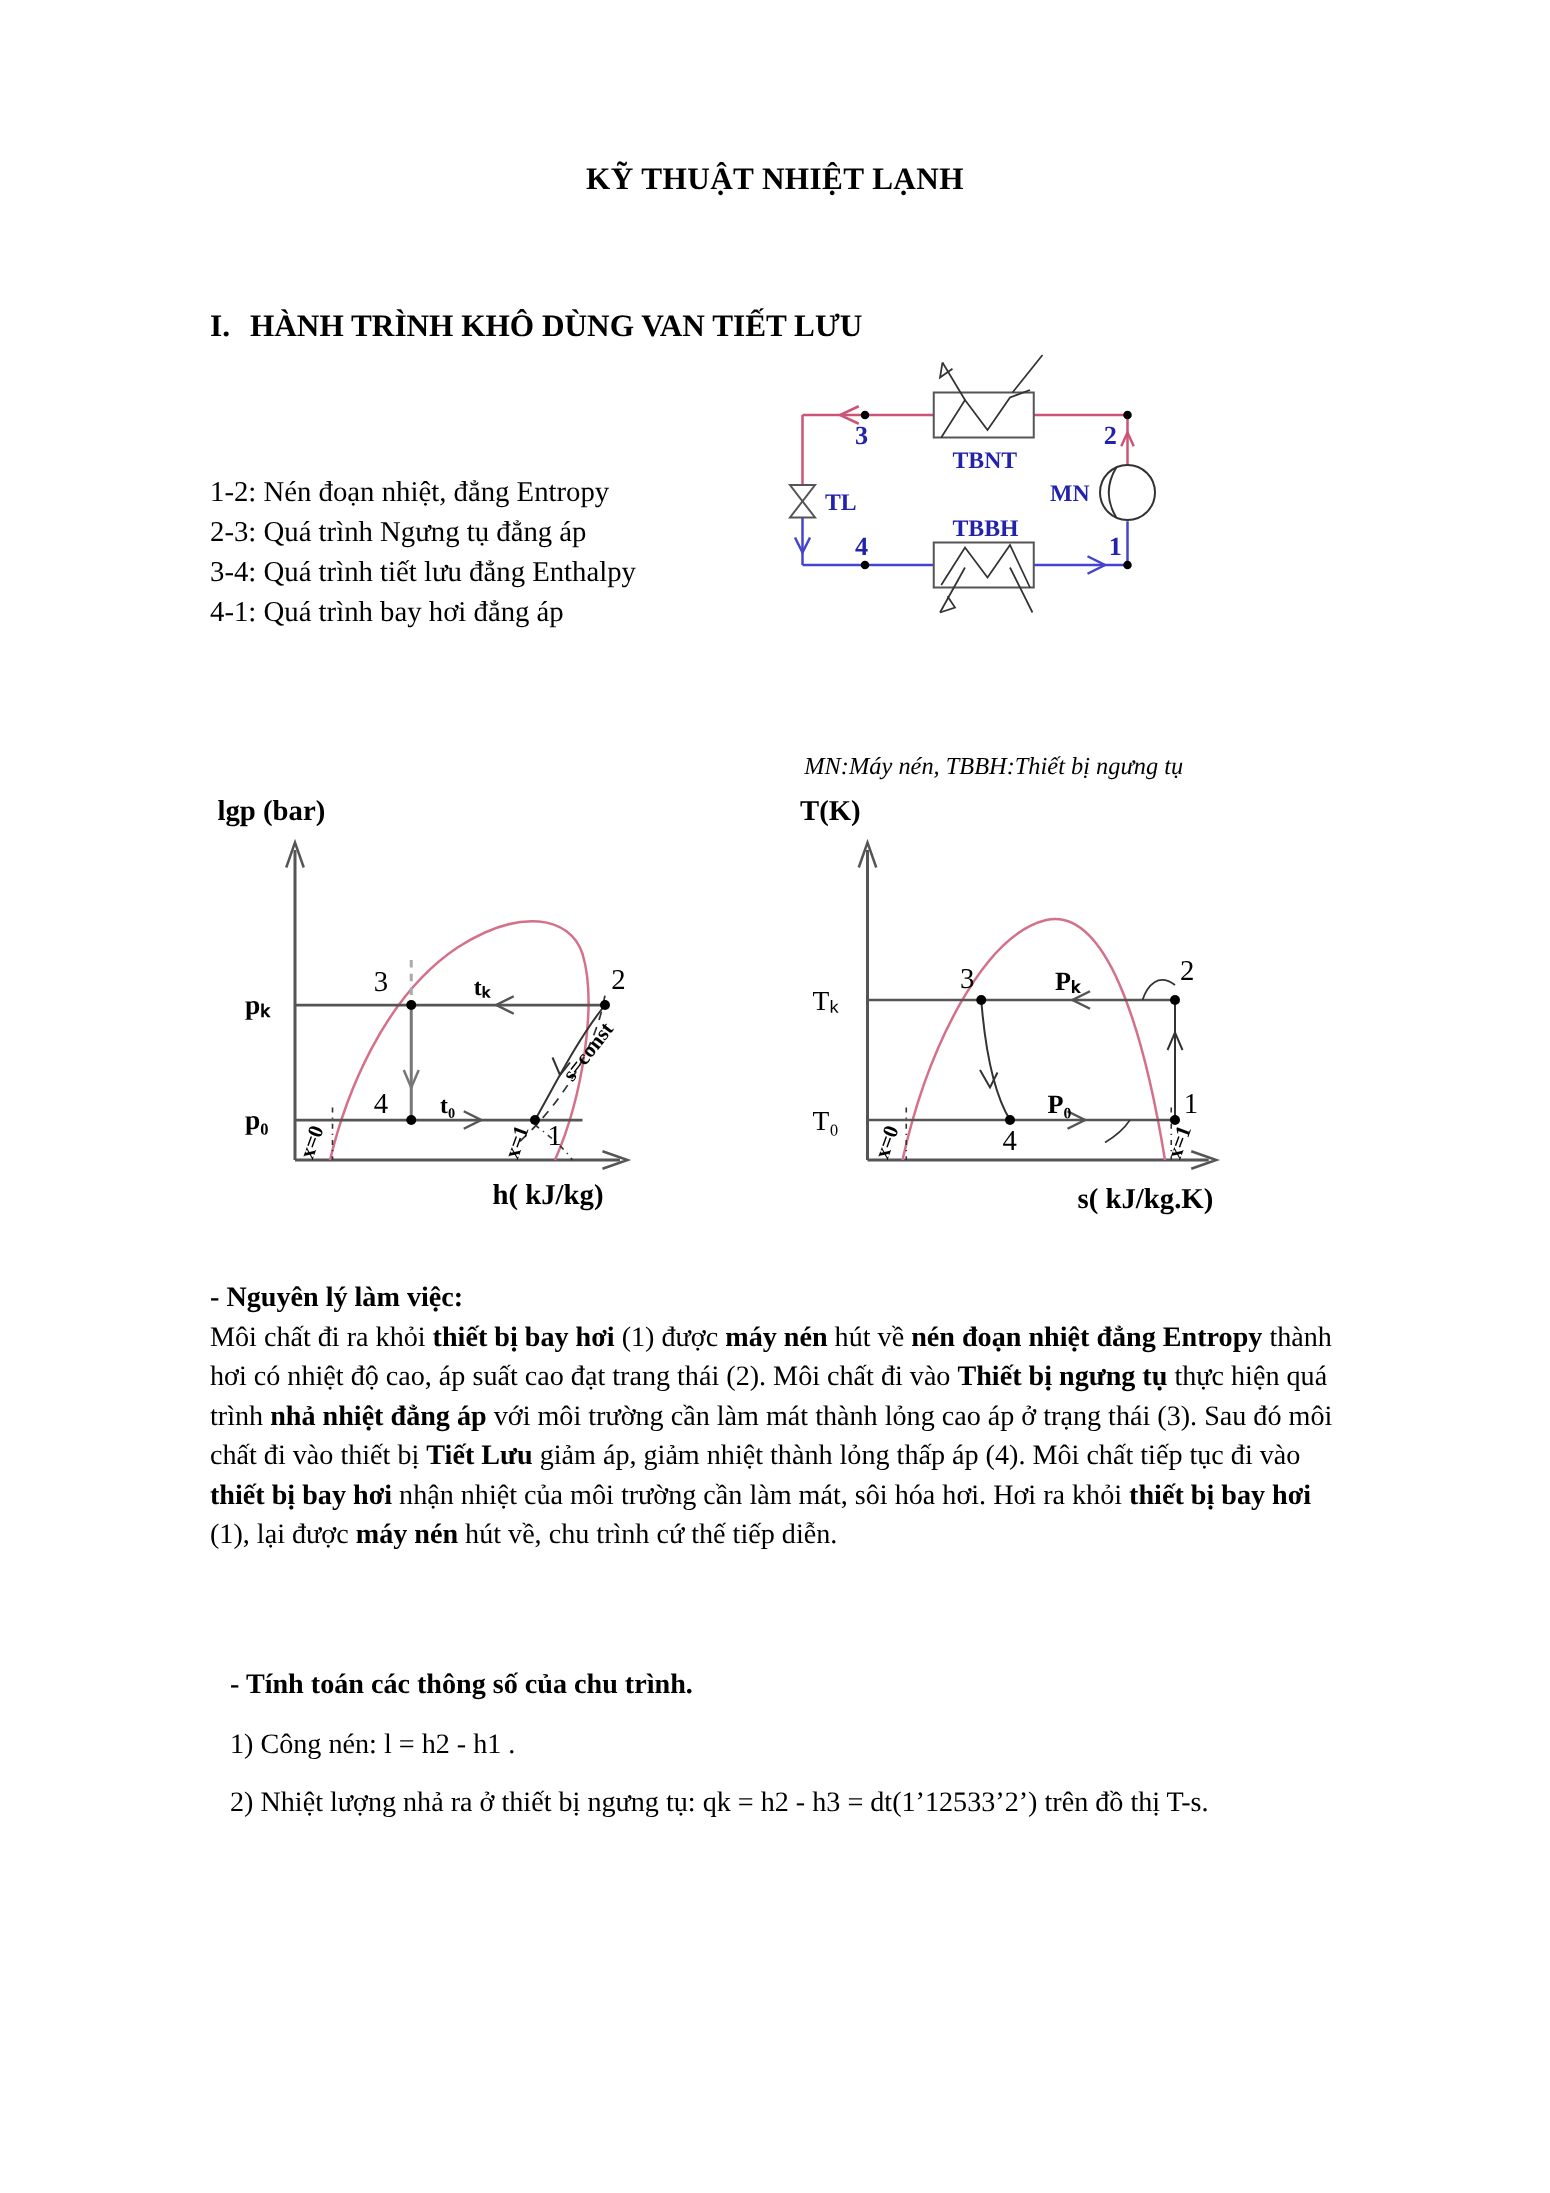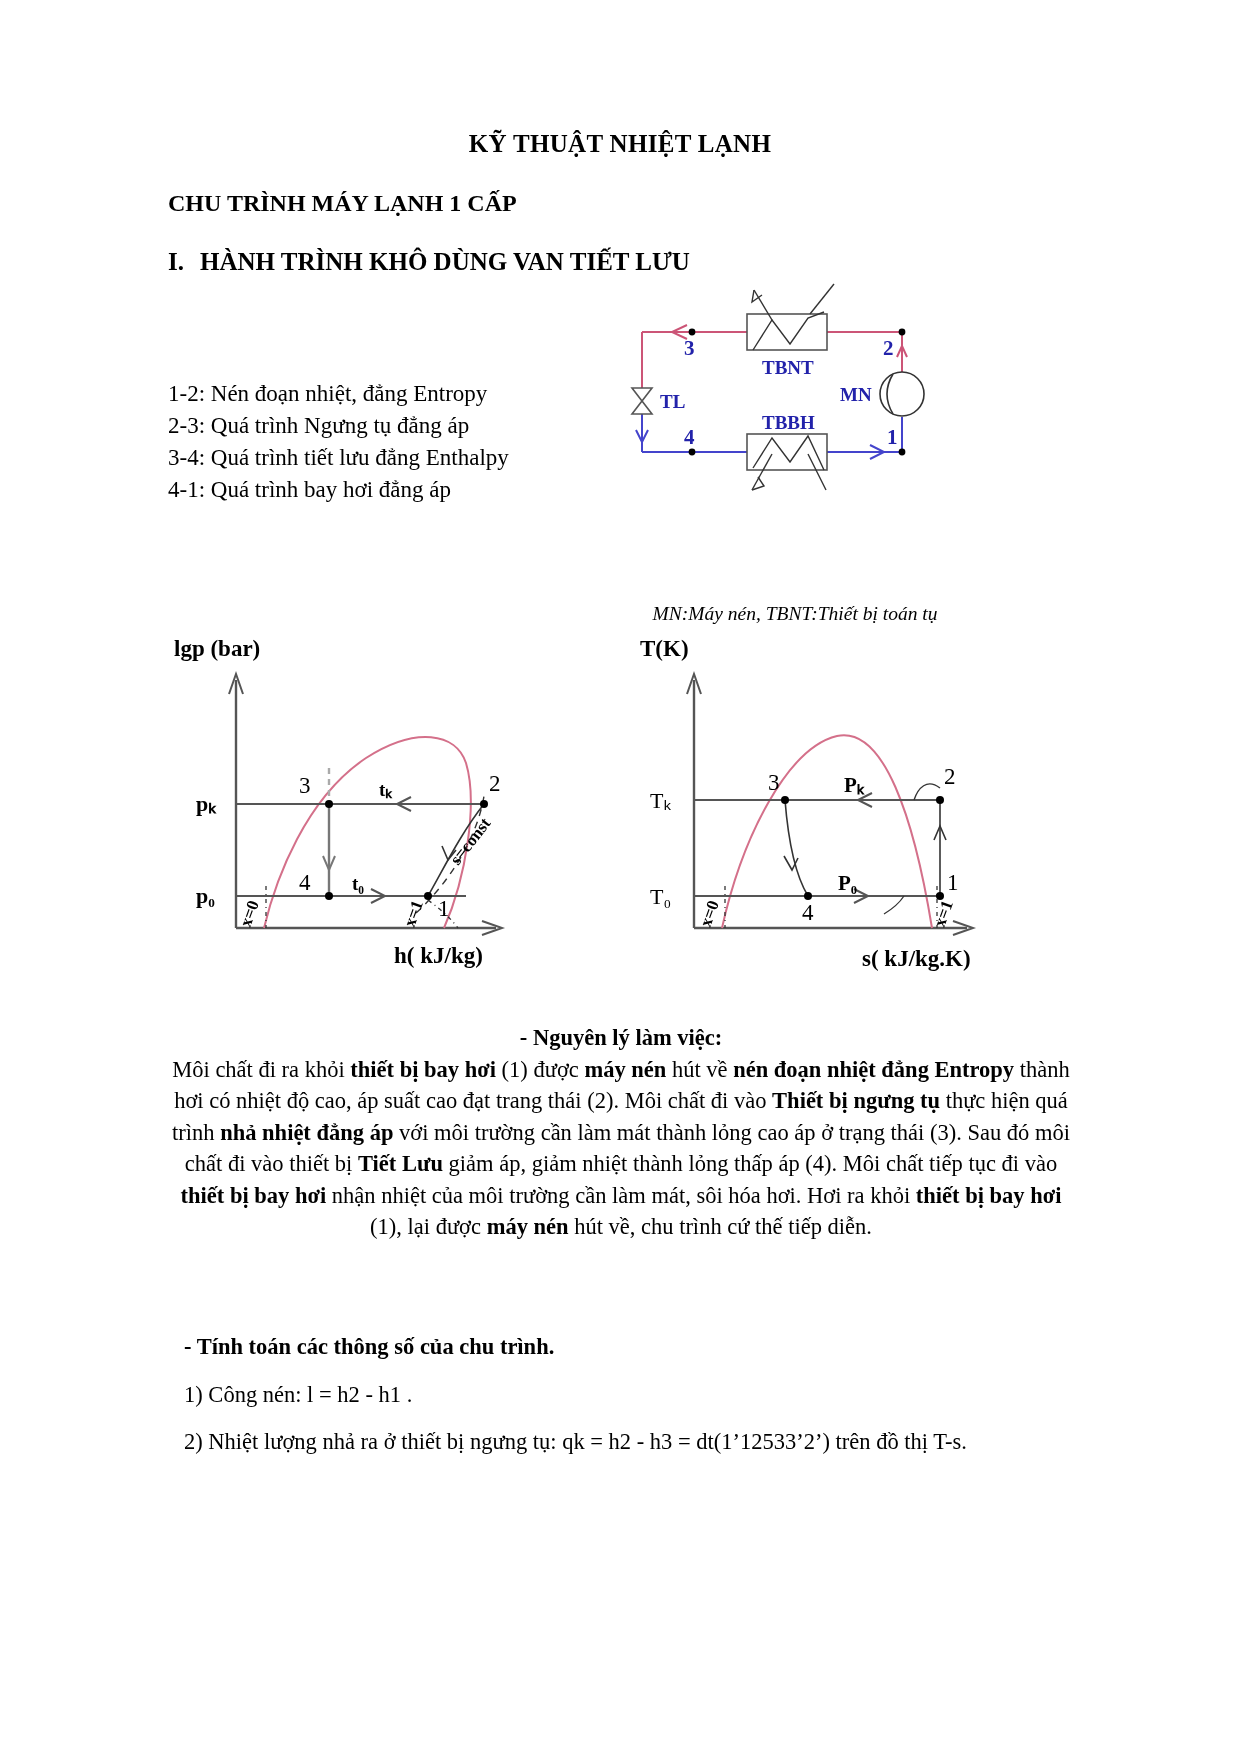--- a/index.html
+++ b/index.html
@@ -18,35 +18,34 @@
   .schem{position:absolute;left:612px;top:262px;width:330px;height:260px;}
   .schem svg{display:block;}
   .cap{position:absolute;left:560px;top:600px;width:470px;text-align:center;font-style:italic;font-size:19.5px;line-height:27px;}
 
   
   .chart-left{position:absolute;left:166px;top:628px;width:420px;height:360px;}
   .chart-right{position:absolute;left:622px;top:628px;width:430px;height:360px;}
   .chart-left svg,.chart-right svg{display:block;}
 
   
-  .body-text{position:absolute;left:168px;top:1022px;width:906px;font-size:22.5px;line-height:31.5px;text-align:center;}
+  .body-text{position:absolute;left:168px;top:1022px;width:906px;font-size:22.5px;line-height:31.5px;text-align:left;}
   .body-text p{margin:0;}
   .lead{font-weight:bold;}
   .para{margin-top:0px;text-indent:0;}
   .calc{position:absolute;left:168px;top:1315px;width:906px;font-size:22.5px;line-height:31.5px;}
   .calc p{margin:16px;}
   b{font-weight:bold;}
 </style>
 </head>
 <body>
 
 <div class="page">
 
   <div class="doc-title">KỸ THUẬT NHIỆT LẠNH</div>
-  <div class="h-sub">CHU TRÌNH MÁY LẠNH 1 CẤP</div>
   <div class="h-sec">
     <span class="num">I.</span><span>HÀNH TRÌNH KHÔ DÙNG VAN TIẾT LƯU</span>
   </div>
 
   <div class="proc-list">
     <div>1-2: Nén đoạn nhiệt, đẳng Entropy</div>
     <div>2-3: Quá trình Ngưng tụ đẳng áp</div>
     <div>3-4: Quá trình tiết lưu đẳng Enthalpy</div>
     <div>4-1: Quá trình bay hơi đẳng áp</div>
   </div>
@@ -102,21 +101,21 @@
       <text id="lbl1" x="275" y="182" font-family="'Liberation Serif',serif" font-size="21" font-weight="bold" fill="#2222aa">1</text>
 
       <text id="lblTBNT" x="150" y="112" font-family="'Liberation Serif',serif" font-size="19" font-weight="bold" fill="#2222aa">TBNT</text>
       <text id="lblTBBH" x="150" y="167" font-family="'Liberation Serif',serif" font-size="19" font-weight="bold" fill="#2222aa">TBBH</text>
       <text id="lblMN" x="228" y="139" font-family="'Liberation Serif',serif" font-size="19" font-weight="bold" fill="#2222aa">MN</text>
       <text id="lblTL" x="48" y="146" font-family="'Liberation Serif',serif" font-size="19" font-weight="bold" fill="#2222aa">TL</text>
     </svg>
   </div>
 
   <div class="cap">
-    <div>MN:Máy nén, TBNT:Thiết bị toán tụ</div>
+    <div>MN:Máy nén, TBBH:Thiết bị ngưng tụ</div>
   </div>
 
   <div class="chart-left">
     <svg width="420" height="360" viewBox="0 0 420 360">
 
       <text id="cl_ylabel" x="8" y="28" font-family="'Liberation Serif',serif" font-size="23" font-weight="bold" fill="#000">lgp (bar)</text>
 
       <line x1="70" y1="52" x2="70" y2="300" stroke="#555" stroke-width="2.4"></line>
       <polyline points="63,66 70,46 77,66" fill="none" stroke="#555" stroke-width="2"></polyline>
       <line x1="70" y1="300" x2="330" y2="300" stroke="#555" stroke-width="2.4"></line>

